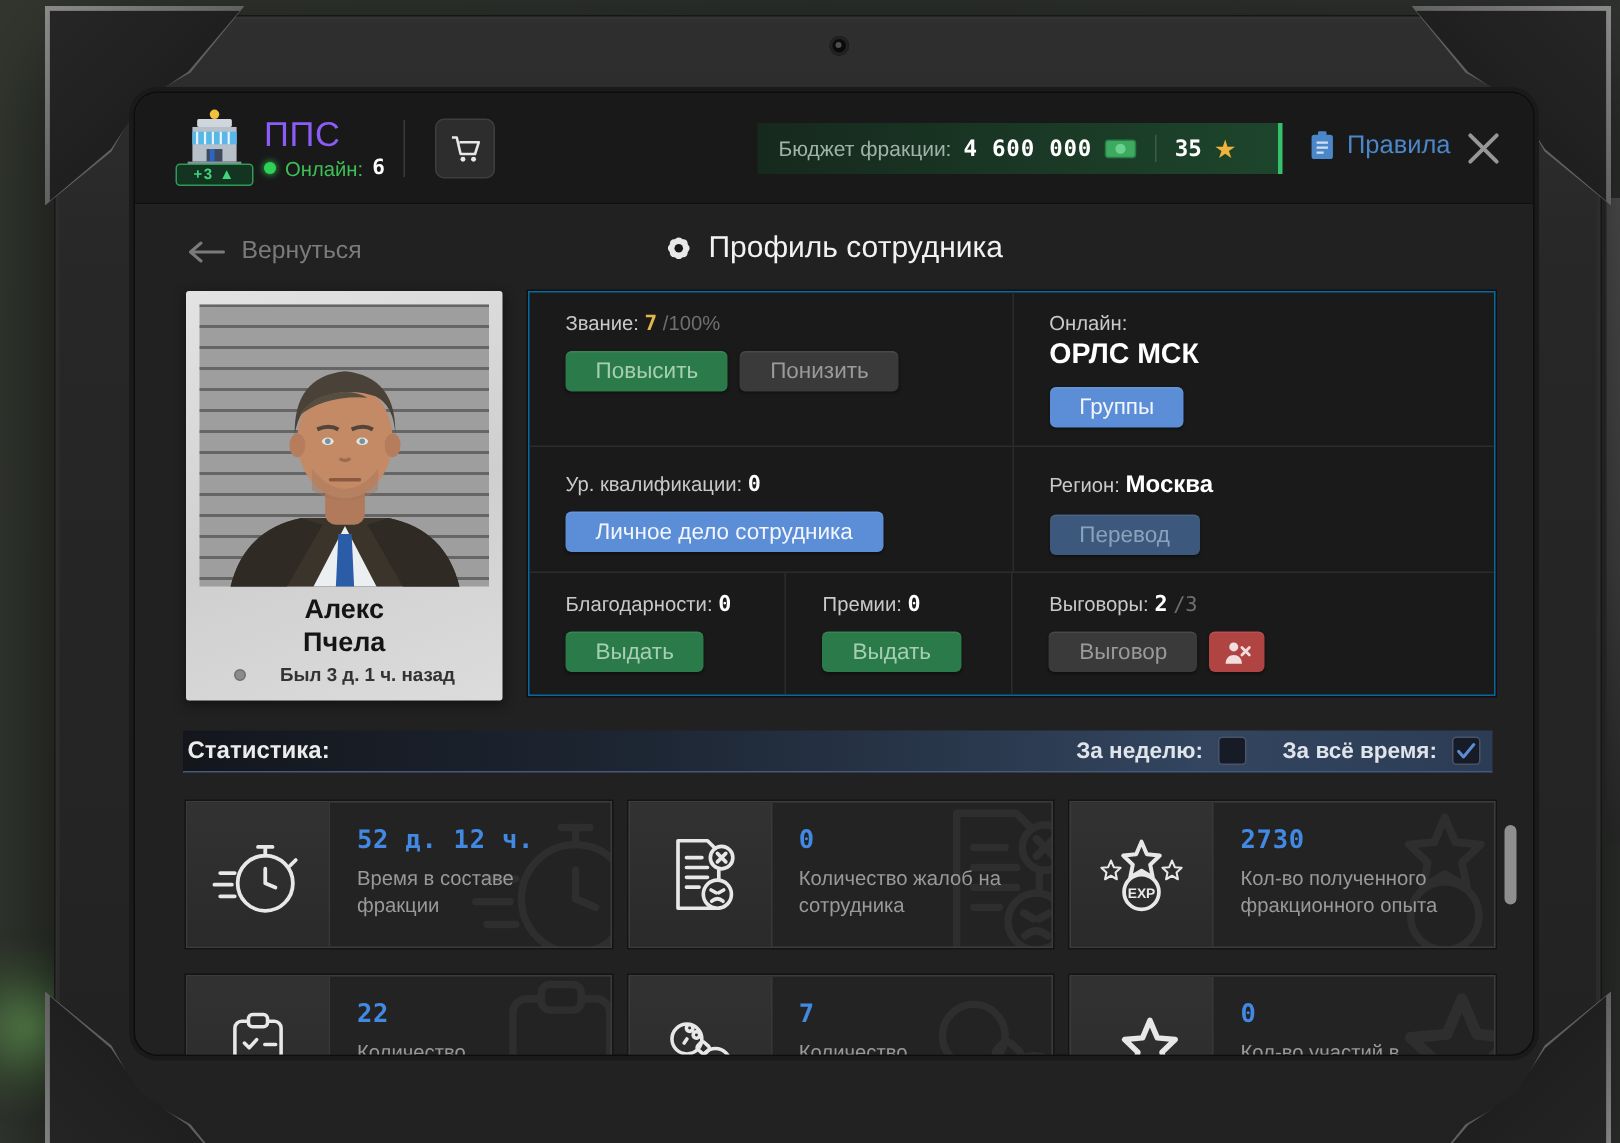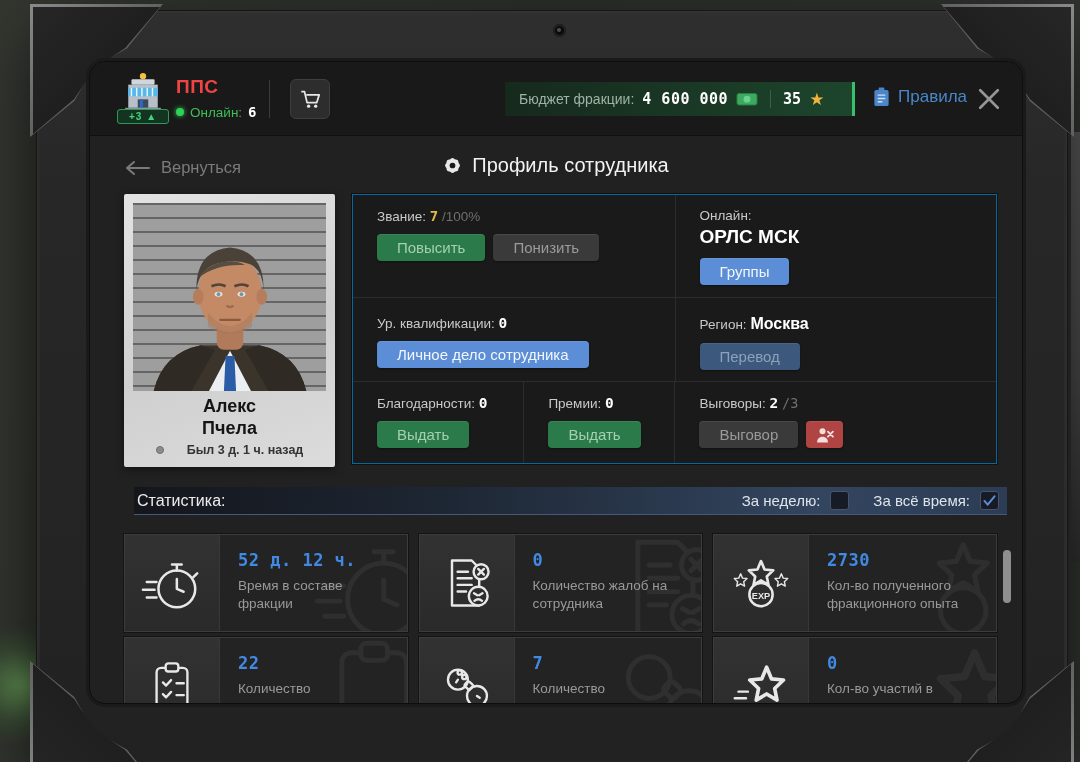--- a/index.html
+++ b/index.html
@@ -46,21 +46,21 @@
     border:1px solid #0d0d0d; box-shadow:0 0 0 3px #1a1a1a; }
 
   
   .hdr { position:absolute; left:0; top:0; width:100%; height:74px; background:#191919;
     border-bottom:1px solid #101010; border-radius:16px 16px 0 0; }
   .logo { position:absolute; left:30px; top:10px; width:46px; height:52px; }
   .logo-badge { position:absolute; left:-3px; bottom:0; width:52px; height:15px;
     background:#123420; border:1px solid #2f9a58; border-radius:3px;
     font-size:10px; font-weight:bold; color:#43d47c; display:flex; align-items:center; justify-content:center;
     letter-spacing:1px; }
-  .fac-name { position:absolute; left:86px; top:14px; font-size:19px; font-weight:bold; color:#ef4444; letter-spacing:.5px; }
+  .fac-name { position:absolute; left:86px; top:14px; font-size:23px; font-weight:normal; color:#8b5cf6; letter-spacing:.5px; }
   .online { position:absolute; left:86px; top:42px; font-size:13.5px; color:#3dbf57; display:flex; align-items:center; gap:6px; }
   .online-dot { width:8px; height:8px; border-radius:50%; background:#2fd157; box-shadow:0 0 5px #2fd157; }
   .online b { color:#fff; font-size:14px; }
   .hdr-vdiv { position:absolute; left:179px; top:18px; width:1px; height:38px; background:#3a3a3a; }
   .cart-btn { position:absolute; left:200px; top:17px; width:40px; height:40px; background:#2d2d2d;
     border:1px solid #3e3e3e; border-radius:6px; display:flex; align-items:center; justify-content:center; cursor:pointer; }
 
   .budget { position:absolute; left:415px; top:20px; width:350px; height:34px;
     background:linear-gradient(90deg,#16291d 0%,#1a3a26 60%,#1d452c 100%);
     border-right:3px solid #35c06b; display:flex; align-items:center; padding:0 22px 0 14px; gap:8px; }
@@ -108,30 +108,30 @@
   .btn-row { display:flex; gap:8px; margin-top:10px; }
   .btn { height:27px; padding:0 20px; border:none; border-radius:4px; font-size:15px; cursor:pointer;
     font-family:"Liberation Sans",sans-serif; box-shadow:inset 0 1px 0 rgba(255,255,255,.08), 0 1px 2px rgba(0,0,0,.4); }
   .btn-green { background:#2b7a4a; color:#a6cfb2; }
   .btn-gray { background:#3a3a3a; color:#9a9a9a; }
   .btn-blue { background:#5b8ed6; color:#f2f6fc; }
   .btn-muted { background:#3c587c; color:#8ba2bd; }
   .btn-red { background:#b04443; width:37px; padding:0; display:flex; align-items:center; justify-content:center; }
 
   
-  .stats-bar { position:absolute; left:44px; top:425px; width:873px; height:28px;
+  .stats-bar { position:absolute; left:32px; top:425px; width:873px; height:28px;
     background:linear-gradient(90deg,#14161c 0%,#1d2633 35%,#33455f 78%,#2c3c55 100%);
-    border-bottom:1px solid #44597c; display:flex; align-items:center; padding:0 8px 0 3px; }
+    border-bottom:1px solid #44597c; display:flex; align-items:center; padding:0 8px 0 3px;font-weight:bold; }
   .stats-title { font-size:16px; color:#ececec; }
   .stats-filters { margin-left:auto; display:flex; align-items:center; gap:10px; font-size:15px; color:#dfe3ea; }
   .cb { width:19px; height:19px; border:1px solid #49536b; border-radius:3px; background:#161b26;
     display:flex; align-items:center; justify-content:center; cursor:pointer; }
 
   
-  .cards { position:absolute; left:34px; top:472px; width:873px; display:flex; flex-wrap:wrap; gap:5px 11px; }
+  .cards { position:absolute; left:34px; top:472px; width:873px; display:flex; flex-wrap:wrap; gap:18px 11px; }
   .card { width:283.5px; height:98px; display:flex; border:1px solid #3c3c3c;
     box-shadow:0 0 0 1px #141414; background:#232323; overflow:hidden; position:relative; }
   .card-icon { width:95px; min-width:95px; background:linear-gradient(180deg,#323232,#2a2a2a);
     border-right:1px solid #383838; display:flex; align-items:center; justify-content:center; z-index:2; }
   .card-body { padding:15px 8px 0 18px; z-index:2; }
   .card-value { font-size:17px; font-weight:bold; color:#4189e2; letter-spacing:.5px; }
   .card-label { font-size:13.5px; color:#999; line-height:1.3; margin-top:7px; }
   .wm { position:absolute; right:-28px; top:-8px; opacity:.05; z-index:1; transform:scale(1.9); transform-origin:top right; }
   .ico { stroke:#e8e8e8; stroke-width:2.6; fill:none; stroke-linecap:round; stroke-linejoin:round; }
   .mask { fill:#2d2d2d; }

